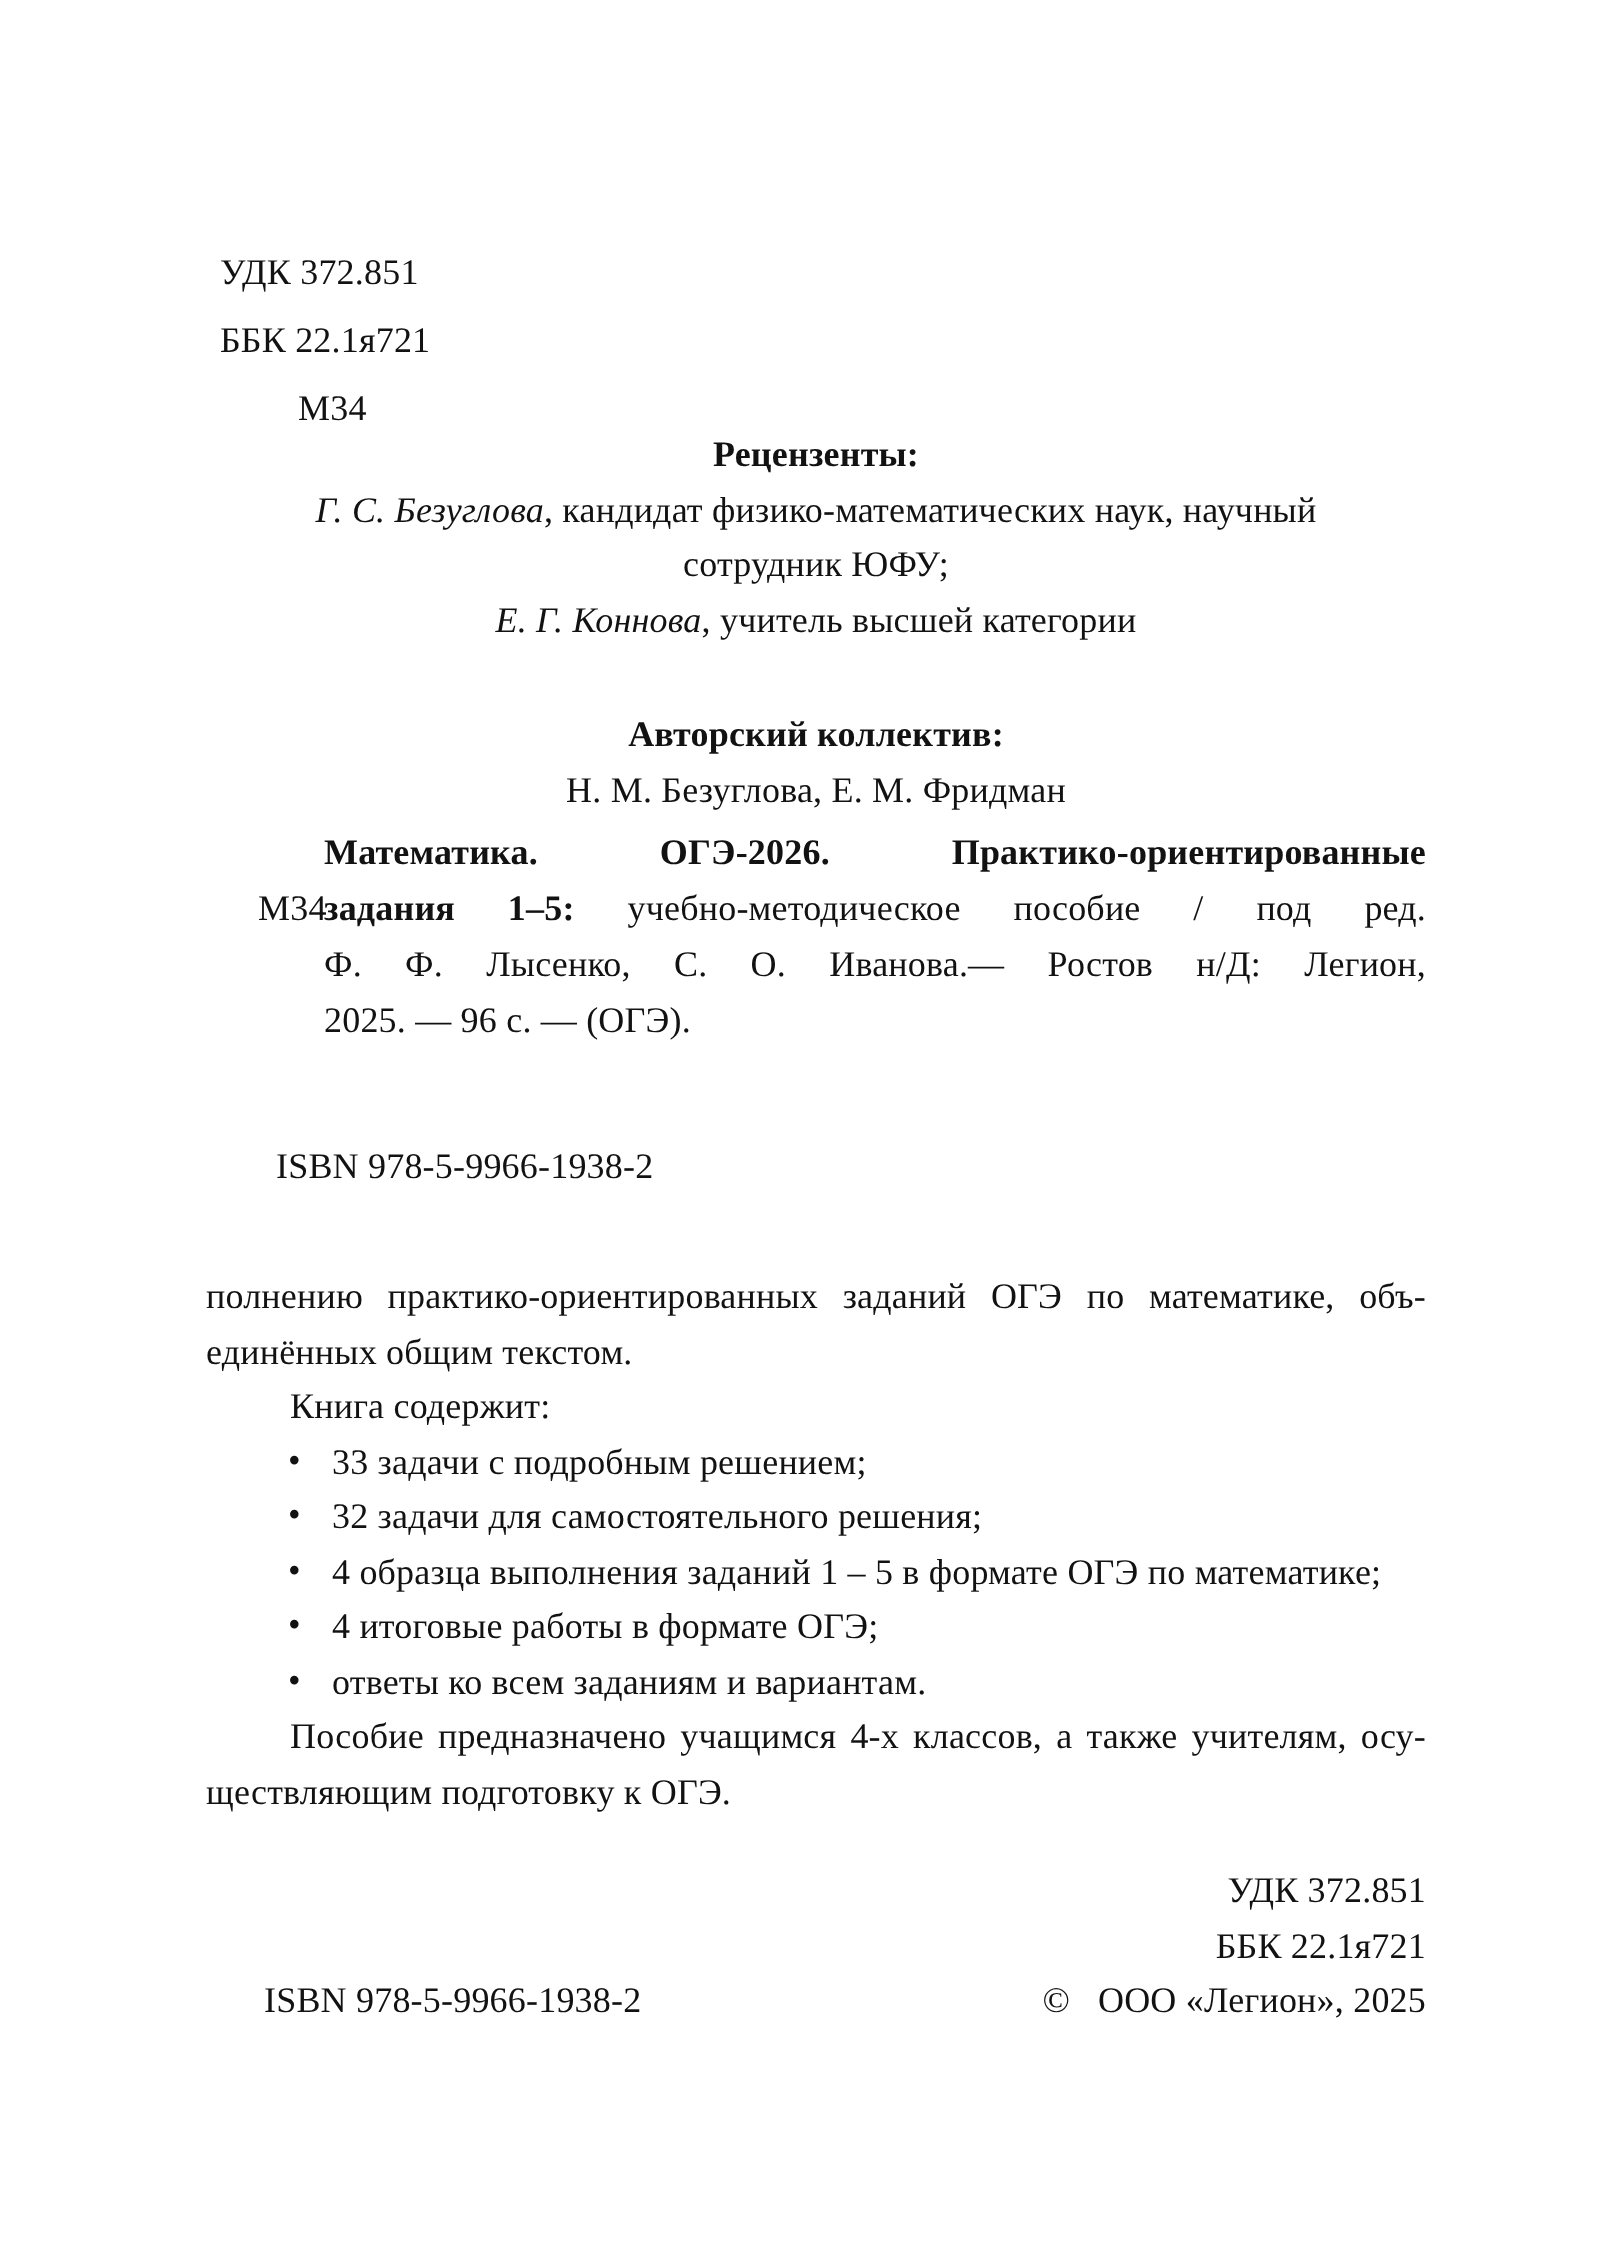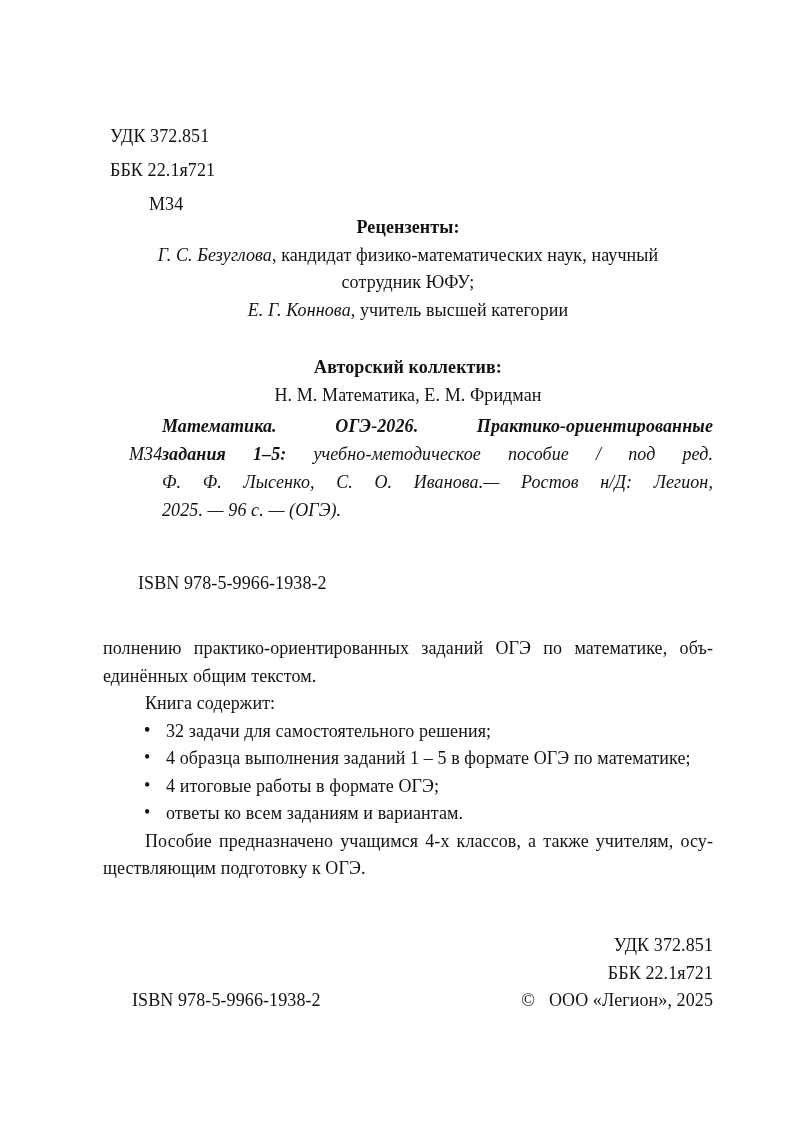--- a/index.html
+++ b/index.html
@@ -30,21 +30,21 @@
 
   #top-codes { top: 119px; line-height: 34px; }
   #top-codes .code-line { padding-left: 7px; }
   #top-codes .code-m34 { padding-left: 46px; }
 
   #reviewers { top: 214px; line-height: 27.5px; }
 
   #authors { top: 353px; line-height: 28px; }
 
   #biblio { top: 412px; line-height: 28px; }
-  #biblio .bib-inner { margin-left: 59px; position: relative; font-style: italic; }
+  #biblio .bib-inner { margin-left: 59px; position: relative; }
   #biblio .bib-line { position: relative; }
   #biblio .m34-hang {
     position: absolute;
     left: -33px;
     top: 0;
     font-weight: normal;
   }
 
   #isbn-top { top: 569px; line-height: 28px; padding-left: 35px; }
 
@@ -83,39 +83,39 @@
 
   <div class="block center" id="reviewers">
     <div class="b">Рецензенты:</div>
     <div><span class="i">Г. С. Безуглова</span><span>, кандидат физико-математических наук, научный</span></div>
     <div>сотрудник ЮФУ;</div>
     <div><span class="i">Е. Г. Коннова</span><span>, учитель высшей категории</span></div>
   </div>
 
   <div class="block center" id="authors">
     <div class="b">Авторский коллектив:</div>
-    <div>Н. М. Математика, Е. М. Фридман</div>
+    <div>Н. М. Безуглова, Е. М. Фридман</div>
   </div>
 
   <div class="block" id="biblio">
     <div class="bib-inner">
       <div class="bib-line just b">Математика. ОГЭ-2026. Практико-ориентированные</div>
       <div class="bib-line just"><span class="m34-hang">М34</span><span class="b">задания 1–5:</span> <span>учебно-методическое пособие / под ред.</span></div>
       <div class="bib-line just">Ф. Ф. Лысенко, С. О. Иванова.— Ростов н/Д: Легион,</div>
       <div class="bib-line">2025. — 96 с. — (ОГЭ).</div>
     </div>
   </div>
 
   <div class="block" id="isbn-top">ISBN 978-5-9966-1938-2</div>
 
   <div class="block" id="annotation">
     <div class="just">полнению практико-ориентированных заданий ОГЭ по математике, объ-</div>
     <div>единённых общим текстом.</div>
     <div class="ind42">Книга содержит:</div>
-    <div class="bullet-row"><span class="bullet-dot">•</span></div>
+    <div class="bullet-row"><span class="bullet-dot">•</span><span>33 задачи с подробным решением;</span></div>
     <div class="bullet-row"><span class="bullet-dot">•</span><span>32 задачи для самостоятельного решения;</span></div>
     <div class="bullet-row"><span class="bullet-dot">•</span><span>4 образца выполнения заданий 1 – 5 в формате ОГЭ по математике;</span></div>
     <div class="bullet-row"><span class="bullet-dot">•</span><span>4 итоговые работы в формате ОГЭ;</span></div>
     <div class="bullet-row"><span class="bullet-dot">•</span><span>ответы ко всем заданиям и вариантам.</span></div>
     <div class="just ind42">Пособие предназначено учащимся 4-х классов, а также учителям, осу-</div>
     <div>ществляющим подготовку к ОГЭ.</div>
   </div>
 
   <div class="block" id="bottom-codes">
     <div>УДК 372.851</div>

